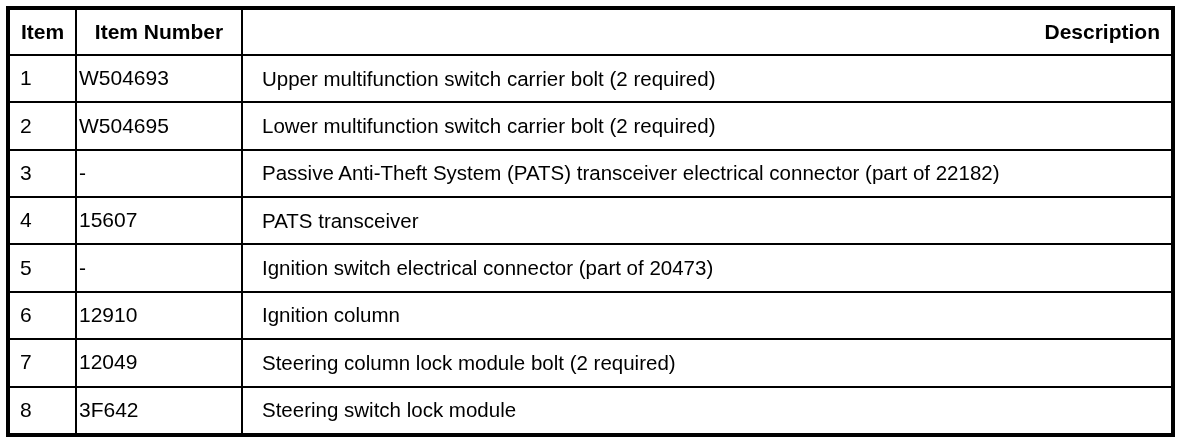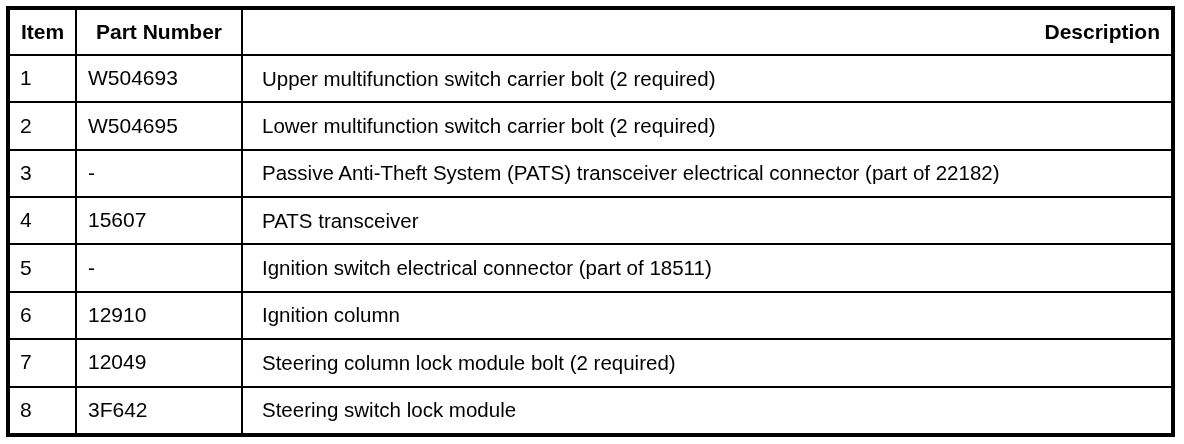--- a/index.html
+++ b/index.html
@@ -56,41 +56,41 @@
   }
   table.parts-table tbody td {
     font-weight: normal;
     height: 43px;
     text-align: left;
   }
   table.parts-table tbody td.cell-item {
     padding-left: 10px;
   }
   table.parts-table tbody td.cell-part {
-    padding-left: 11px;
+    padding-left: 2px;
   }
   table.parts-table tbody td.cell-desc {
     padding-left: 19px;
     font-size: 20.5px;
   }
 </style>
 </head>
 <body>
 
 <div class="sheet">
   <table class="parts-table">
     <colgroup>
       <col class="col-item">
       <col class="col-part">
       <col class="col-desc">
     </colgroup>
     <thead>
       <tr>
         <th class="head-item">Item</th>
-        <th class="head-part">Part Number</th>
+        <th class="head-part">Item Number</th>
         <th class="head-desc">Description</th>
       </tr>
     </thead>
     <tbody id="table-body">
     <tr>
           <td class="cell-item">1</td>
           <td class="cell-part">W504693</td>
           <td class="cell-desc">Upper multifunction switch carrier bolt (2 required)</td>
         </tr>
         <tr>
@@ -104,21 +104,21 @@
           <td class="cell-desc">Passive Anti-Theft System (PATS) transceiver electrical connector (part of 22182)</td>
         </tr>
         <tr>
           <td class="cell-item">4</td>
           <td class="cell-part">15607</td>
           <td class="cell-desc">PATS transceiver</td>
         </tr>
         <tr>
           <td class="cell-item">5</td>
           <td class="cell-part">-</td>
-          <td class="cell-desc">Ignition switch electrical connector (part of 18511)</td>
+          <td class="cell-desc">Ignition switch electrical connector (part of 20473)</td>
         </tr>
         <tr>
           <td class="cell-item">6</td>
           <td class="cell-part">12910</td>
           <td class="cell-desc">Ignition column</td>
         </tr>
         <tr>
           <td class="cell-item">7</td>
           <td class="cell-part">12049</td>
           <td class="cell-desc">Steering column lock module bolt (2 required)</td>

